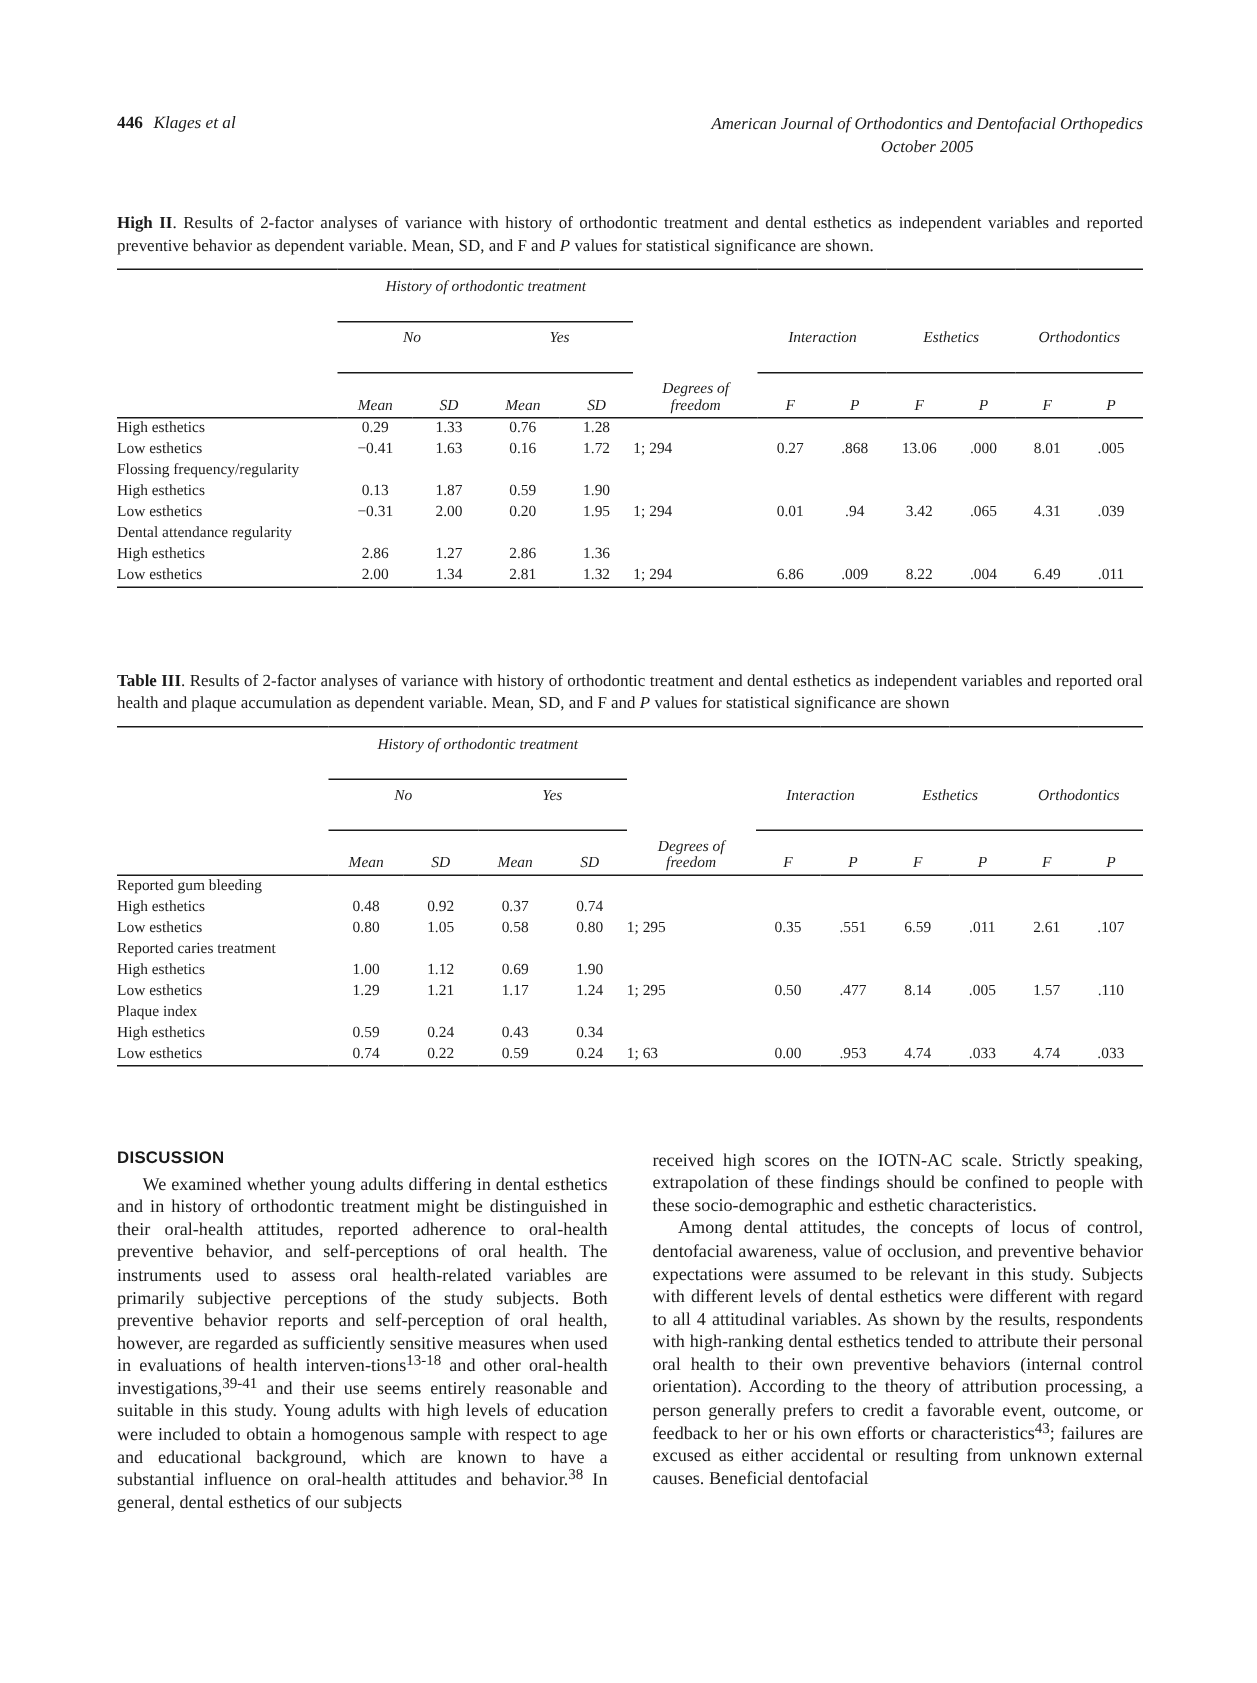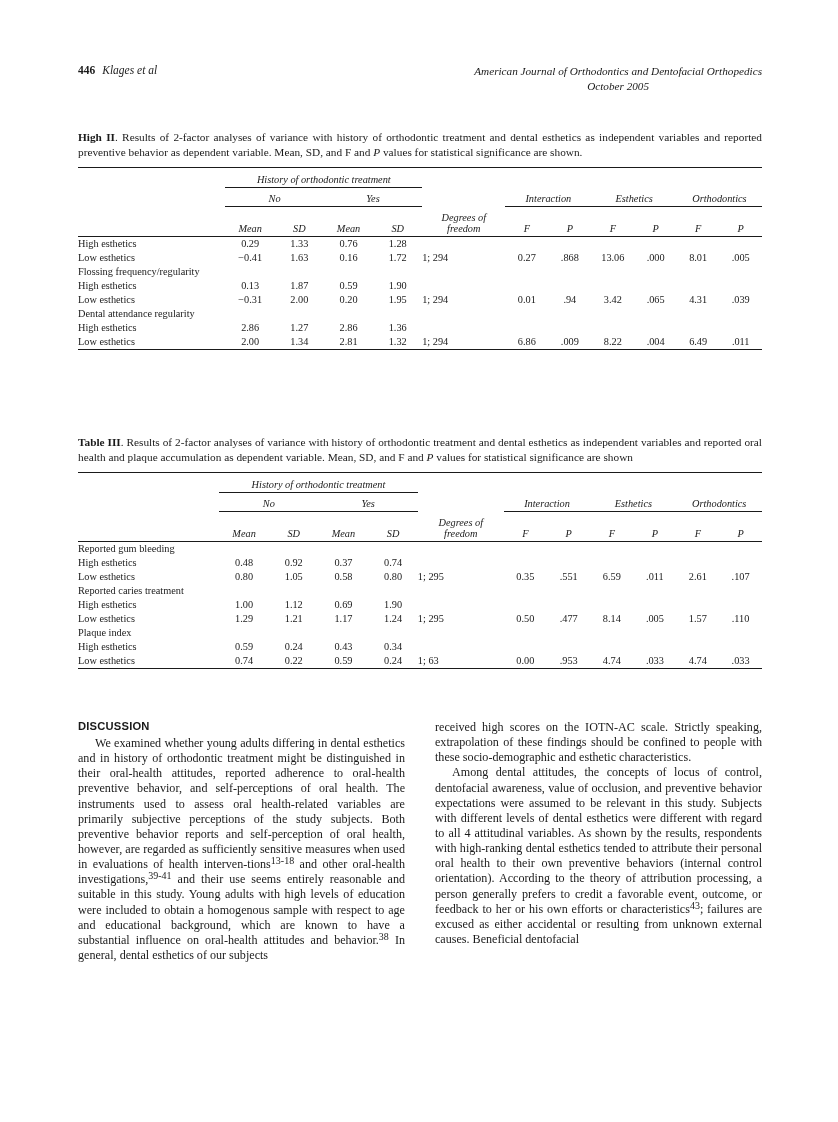--- a/index.html
+++ b/index.html
@@ -10,21 +10,21 @@
   body {
     width: 838px;
     height: 1122px;
     position: relative;
     font-family: "Liberation Serif", serif;
     color: #1a1a1a;
     overflow: hidden;
   }
   .page {
     position: absolute;
-    left: 0; top: 4px;
+    left: 0; top: 16px;
     width: 838px;
     height: 820px;
   }
 
   
   .runhead {
     position: absolute;
     left: 78px;
     top: 60px;
     width: 684px;
@@ -82,21 +82,21 @@
   tr.hdr-group td, tr.hdr-sub td, tr.hdr-leaf td {
     font-style: italic;
     text-align: center;
     padding-top: 3px;
     padding-bottom: 2px;
   }
   tr.hdr-group td { padding-top: 6px; }
   .spanline {
     display: block;
     border-bottom: 0.9px solid #1a1a1a;
-    padding-bottom: 2px;
+    padding-bottom: 17px;
   }
   .upright { font-style: normal; }
 
   td.numc { text-align: center; white-space: nowrap; }
   td.rowlab {
     text-align: left;
     white-space: nowrap;
     padding-top: 1.5px;
     padding-bottom: 1.5px;
   }
@@ -107,21 +107,21 @@
 
   
   .cols {
     position: absolute;
     left: 78px;
     top: 716px;
     width: 684px;
     display: flex;
     justify-content: space-between;
   }
-  .col { width: 327px; }
+  .col { width: 327px; margin-top: 34px; }
   h2.sechead {
     font-family: "Liberation Sans", sans-serif;
     font-size: 11.2px;
     font-weight: bold;
     letter-spacing: 0.2px;
     margin: 0 0 4px 0;
   }
   p.body {
     margin: 0;
     font-size: 12.1px;

